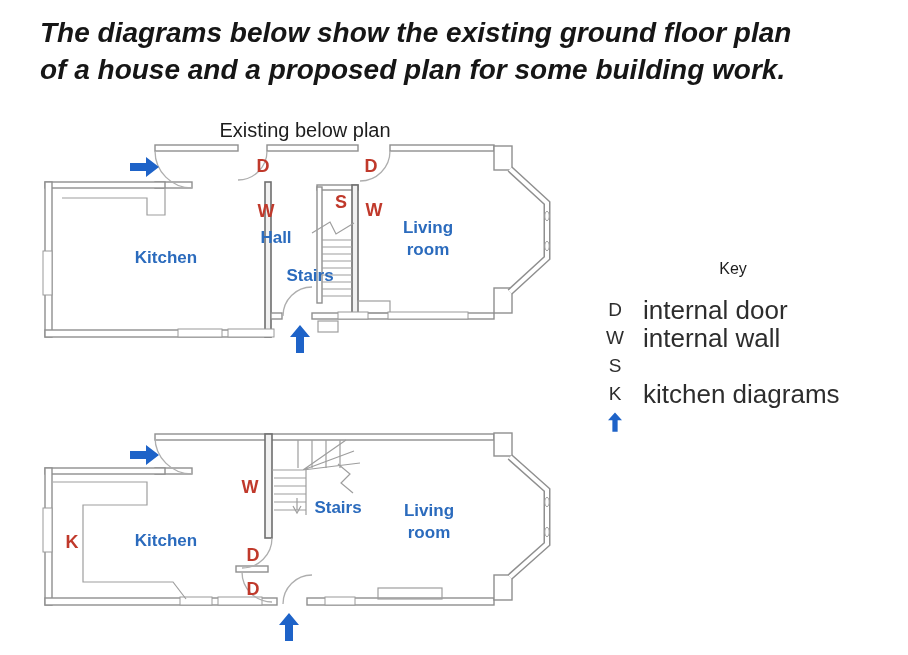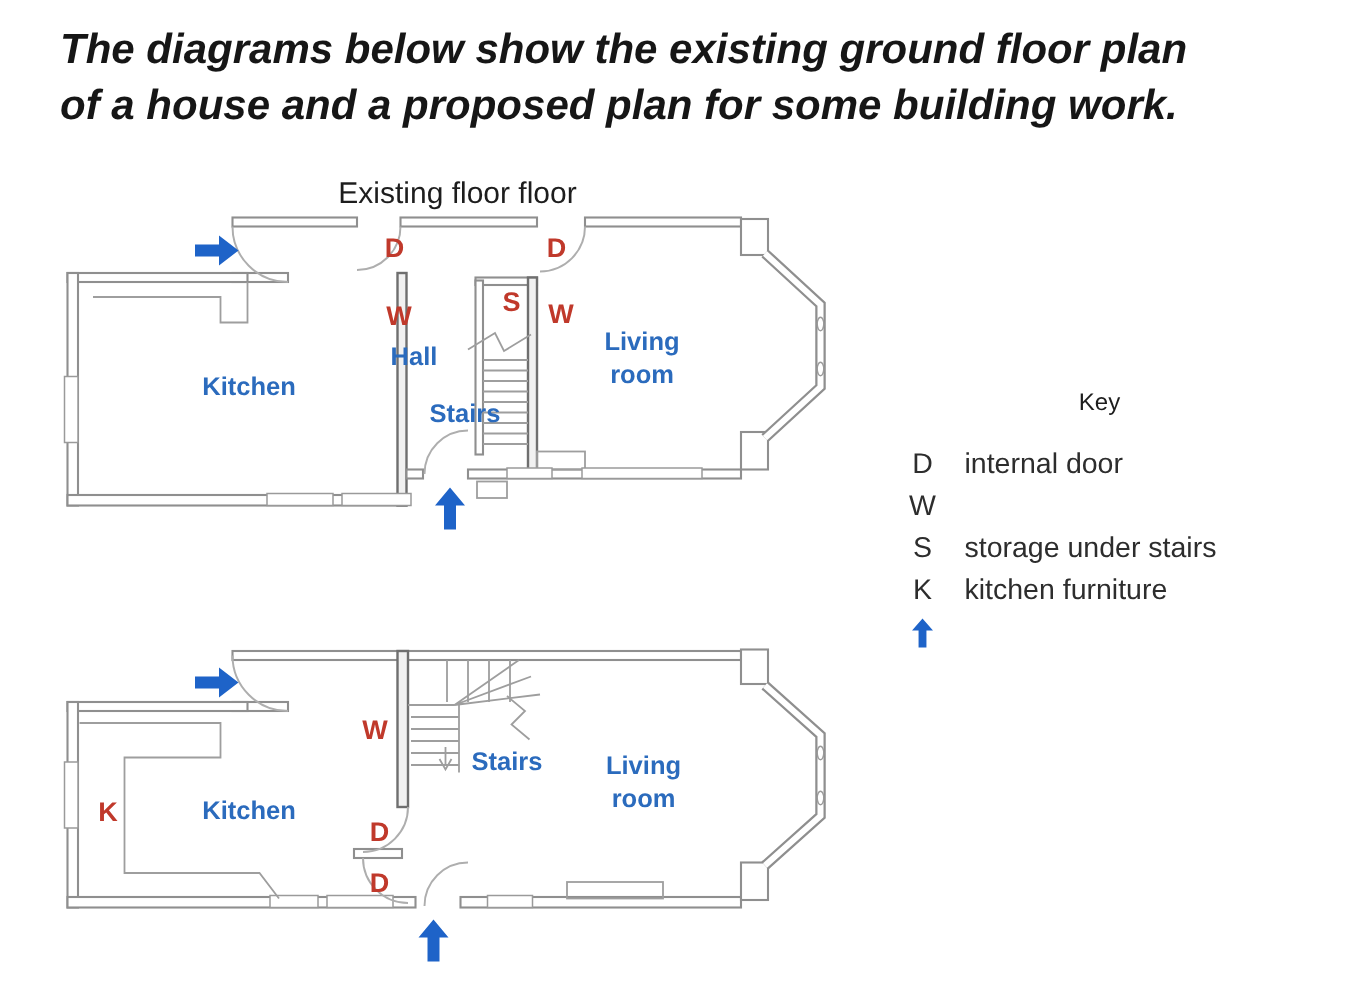--- a/index.html
+++ b/index.html
@@ -10,21 +10,21 @@
   .main-title .tline{white-space:nowrap;}
   svg.plan{position:absolute;left:0;top:0;}
   .lbl{position:absolute;transform:translate(-50%,-50%);text-align:center;white-space:nowrap;}
   .plan-title{font-size:20px;color:#1d1d1d;}
   .room{font-size:17px;font-weight:bold;color:#2b6bbd;line-height:22px;}
   .room.wrap{white-space:normal;width:72px;}
   .marker{font-size:18px;font-weight:bold;color:#c0392b;}
   .key-title{font-size:16px;color:#1d1d1d;}
   .key-row{position:absolute;height:26px;display:flex;align-items:center;}
   .key-sym{width:34px;text-align:center;font-size:19px;color:#2d2d2d;}
-  .key-text{font-size:19px;color:#2d2d2d;padding-left:11px;}
+  .key-text{font-size:26px;color:#2d2d2d;padding-left:11px;}
   
   .wall{fill:#ffffff;stroke:#8f8f8f;stroke-width:1.4;}
   .wall-dark{fill:#f1f1f1;stroke:#6f6f6f;stroke-width:1.6;}
   .thin{fill:none;stroke:#9e9e9e;stroke-width:1.2;}
   .arc{fill:none;stroke:#aeaeae;stroke-width:1.3;}
   .win{fill:#ffffff;stroke:#9a9a9a;stroke-width:1;}
   .band-out{fill:none;stroke:#8f8f8f;stroke-width:7;}
   .band-in{fill:none;stroke:#ffffff;stroke-width:4;}
   .oval{fill:#ffffff;stroke:#9a9a9a;stroke-width:1;}
   .blue-arrow{fill:#1e63c8;}
@@ -136,21 +136,21 @@
         <path d="M274,478 H306 M274,486 H306 M274,494 H306 M274,502 H306 M274,510 H306"></path>
         <path d="M338,464 L350,474 L341,483 L353,493"></path>
         <path d="M297,498 V510 M293,506 L297,513 L301,506"></path>
       </g>
 
       <polygon class="blue-arrow" points="130,451 146,451 146,445 159,455 146,465 146,459 130,459"></polygon>
       <polygon class="blue-arrow" points="285,641 285,625 279,625 289,613 299,625 293,625 293,641"></polygon>
     </g>
   </svg>
 
-  <div class="lbl plan-title" style="left:305px;top:130px">Existing floor floor</div>
+  <div class="lbl plan-title" style="left:305px;top:130px">Existing below plan</div>
   <div class="lbl marker" style="left:263px;top:166px">D</div>
   <div class="lbl marker" style="left:371px;top:166px">D</div>
   <div class="lbl marker" style="left:266px;top:211px">W</div>
   <div class="lbl marker" style="left:374px;top:210px">W</div>
   <div class="lbl marker" style="left:341px;top:202px">S</div>
   <div class="lbl room" style="left:166px;top:258px">Kitchen</div>
   <div class="lbl room" style="left:276px;top:238px">Hall</div>
   <div class="lbl room" style="left:310px;top:276px">Stairs</div>
   <div class="lbl room wrap" style="left:428px;top:239px">Living room</div>
 
@@ -164,28 +164,28 @@
 
   <div>
     <div class="lbl key-title" style="left:733px;top:269px">Key</div>
 
     <div class="key-row" style="left:598px;top:297px">
       <div class="key-sym">D</div>
       <div class="key-text">internal door</div>
     </div>
     <div class="key-row" style="left:598px;top:325px">
       <div class="key-sym">W</div>
+      <div class="key-text">internal wall</div>
     </div>
     <div class="key-row" style="left:598px;top:353px">
       <div class="key-sym">S</div>
-      <div class="key-text">storage under stairs</div>
     </div>
     <div class="key-row" style="left:598px;top:381px">
       <div class="key-sym">K</div>
-      <div class="key-text">kitchen furniture</div>
+      <div class="key-text">kitchen diagrams</div>
     </div>
     <div class="key-row" style="left:598px;top:409px">
       <div class="key-sym">
         <svg width="14" height="20" viewBox="0 0 16 22" style="display:block;margin:0 auto;">
           <polygon points="5,22 5,9 0,9 8,0 16,9 11,9 11,22" fill="#1e63c8"></polygon>
         </svg>
       </div>
     </div>
   </div>
 

